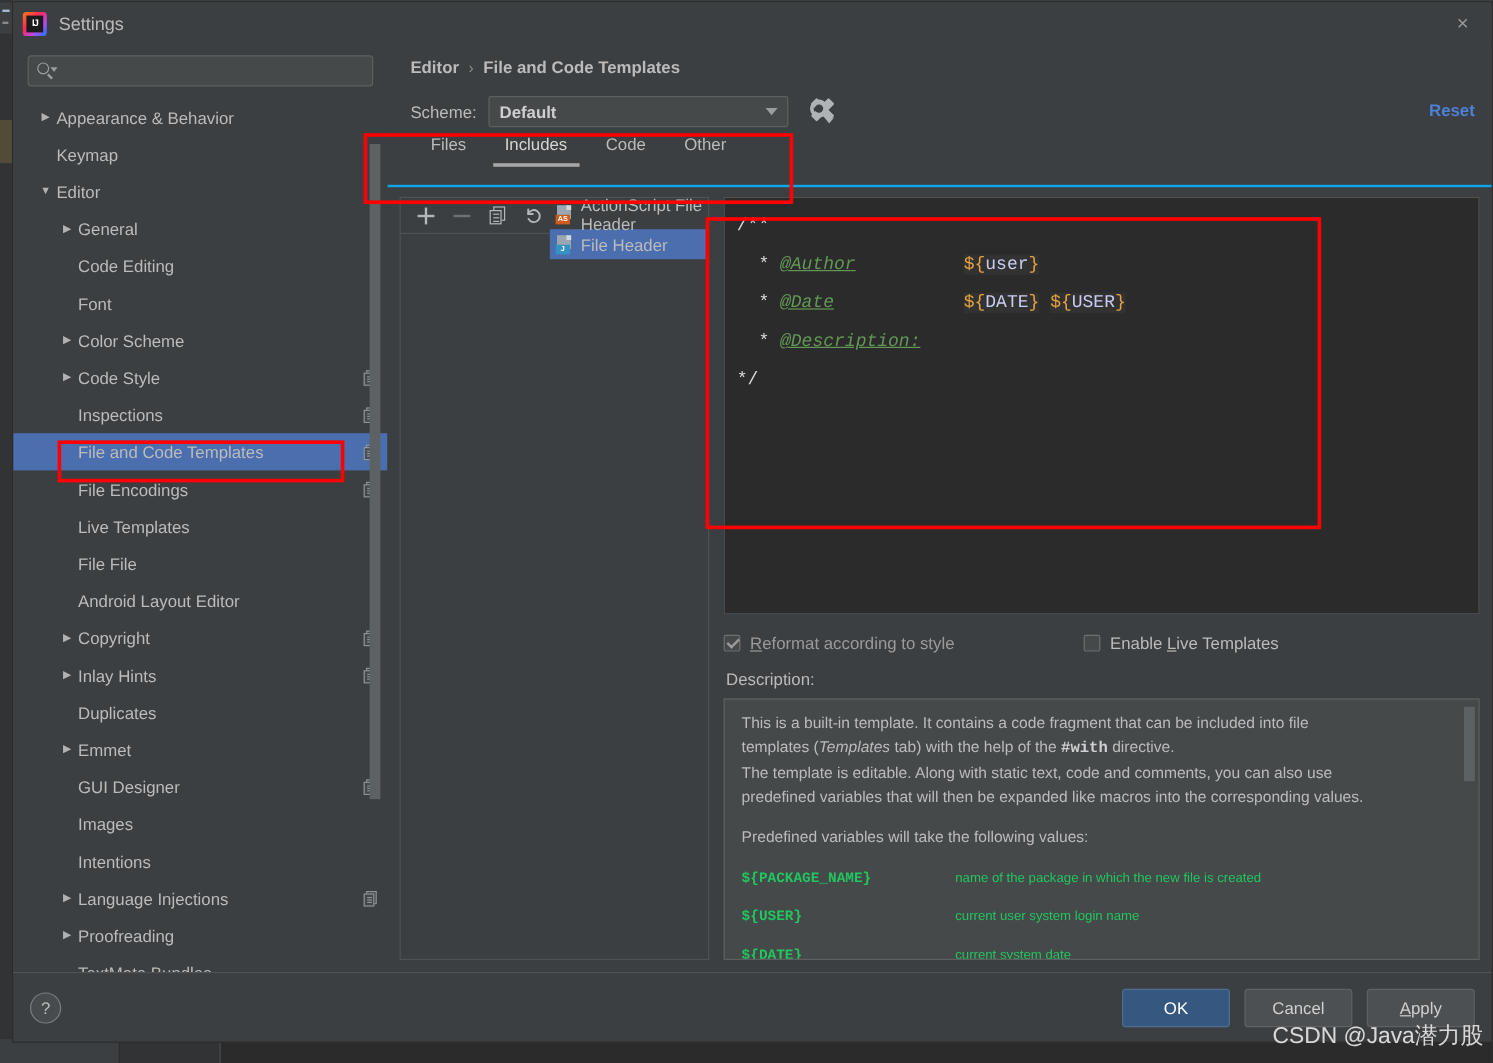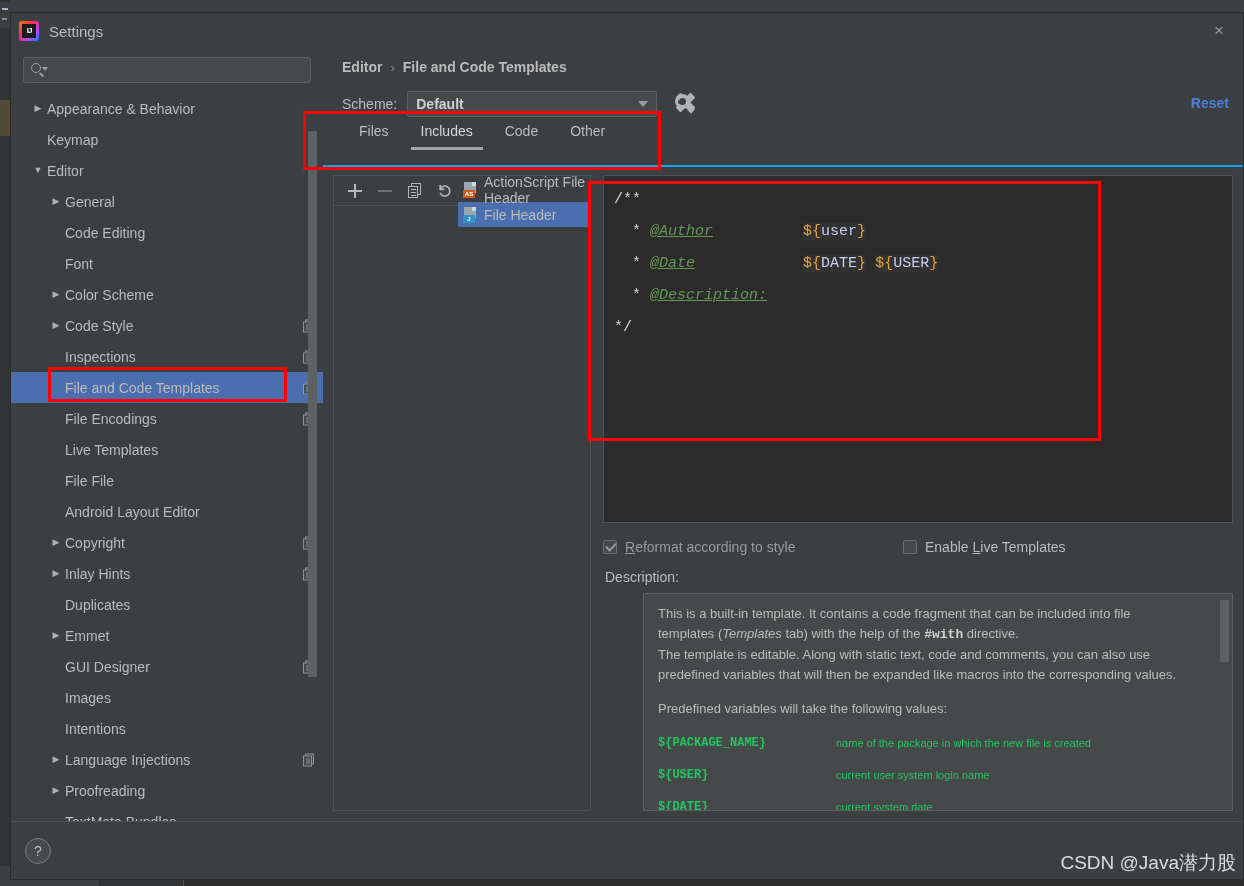--- a/index.html
+++ b/index.html
@@ -32,21 +32,21 @@
   #ide-bottom-bar {
     position: absolute; left: 0; bottom: 0; width: 1244px; height: 20px;
     background: #3c3f41;
   }
   #ide-bottom-seg1 { position:absolute; left:0; bottom:0; width:100px; height:20px; background:#3c3f41; border-right:1px solid #2b2b2b;}
   #ide-bottom-seg2 { position:absolute; left:100px; bottom:0; width:84px; height:20px; background:#313335; border-right:1px solid #4e5254;}
   #ide-bottom-seg3 { position:absolute; left:184px; bottom:0; width:1060px; height:20px; background:#2b2b2b; }
 
   
   #settings-dialog {
-    position: absolute; left: 10px; top: 12px;
+    position: absolute; left: 10px; top: 1px;
     width: 1234px; height: 868px;
     background: #3c3f41;
     border: 1px solid #2b2b2b;
     display: flex; flex-direction: column;
   }
 
   
   #title-bar {
     height: 36px; flex: none;
     display: flex; align-items: center;
@@ -316,21 +316,21 @@
   .cb-label u { text-decoration: underline; }
   #cbox-reformat { width: 300px; }
 
   #desc-label { flex: none; color: #bbbbbb; font-size: 14px; padding: 8px 0 8px 2px; }
 
   #desc-box {
     flex: 1 1 auto; min-height: 0;
     background: #45494a; border: 1px solid #5e6060;
     position: relative; overflow: hidden;
     padding: 10px 14px;
-    color: #bbbbbb; font-size: 13px; line-height: 20px; margin-left: 40px;
+    color: #bbbbbb; font-size: 13px; line-height: 20px;
   }
   #desc-box p { margin: 0; }
   #desc-box .gap { height: 14px; }
   #desc-box em { font-style: italic; }
   #desc-box b.parse { font-family: "Liberation Mono", monospace; font-weight: bold; color: #cfcfcf; font-size: 13px;}
   .var-table { width: 100%; border-collapse: collapse; margin-top: 8px; }
   .var-table td { padding: 6px 0; vertical-align: top; color: #22c55e; font-size: 11px;}
   .var-table td.vname {
     width: 178px; font-family: "Liberation Mono", monospace;
     font-weight: bold; font-size: 12px; color: #22c55e;
@@ -677,20 +677,25 @@
             <div id="desc-scrollbar-thumb"></div>
           </div>
         </div>
 
       </div>
     </div>
   </div>
 
   <div id="footer">
     <div id="help-button">?</div>
+    <div id="footer-buttons">
+        <div class="dlg-btn primary">OK</div>
+        <div class="dlg-btn">Cancel</div>
+        <div class="dlg-btn"><u>A</u>pply</div>
+      </div>
   </div>
 </div>
 
 <div class="annot" id="annot-tabs"></div>
 <div class="annot" id="annot-tree"></div>
 <div class="annot" id="annot-code"></div>
 
 <div id="watermark">CSDN @Java潜力股</div>
 
 </body></html>

